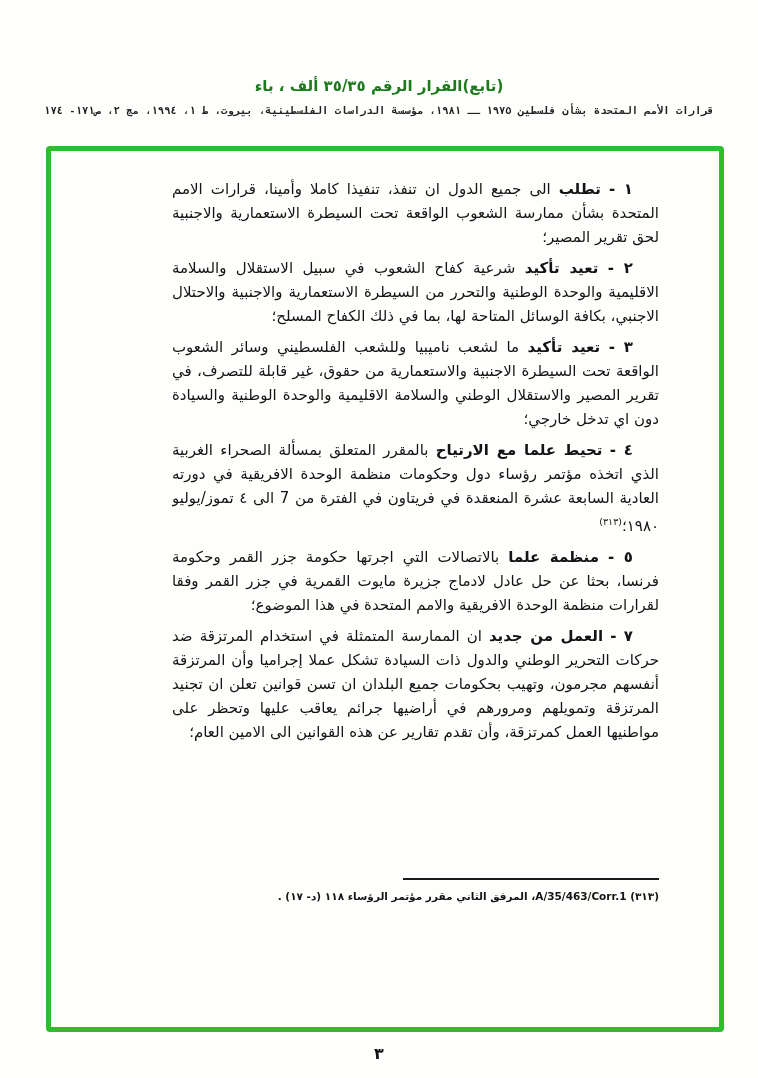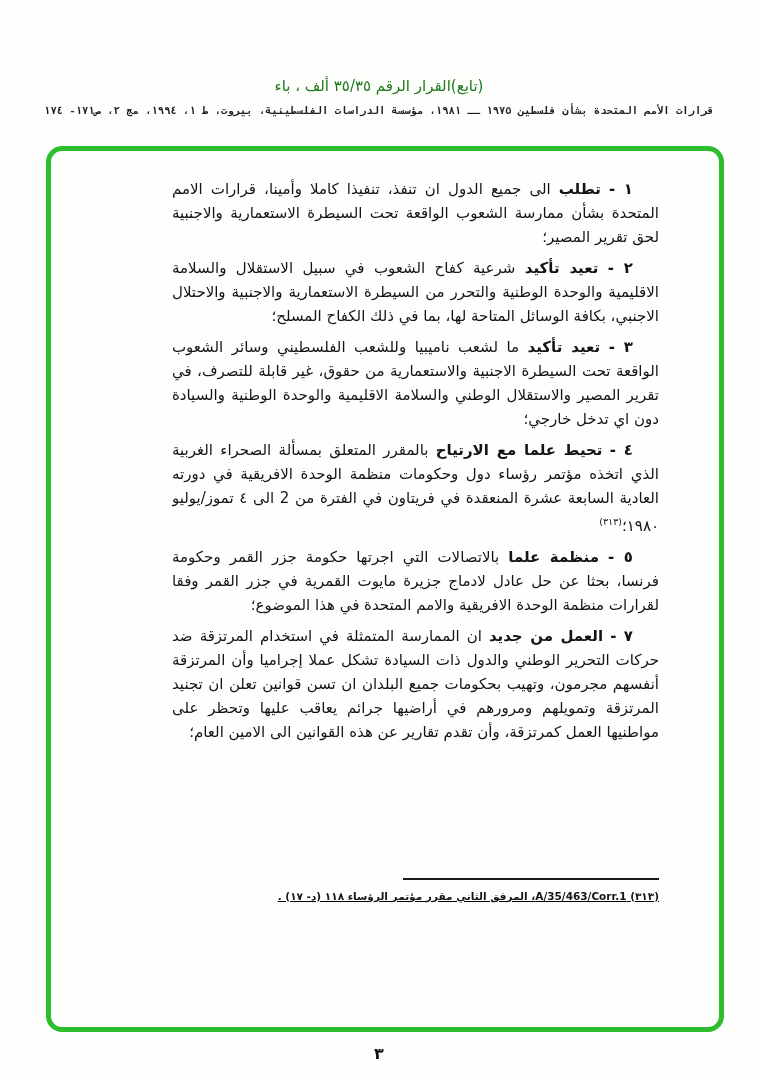--- a/index.html
+++ b/index.html
@@ -20,21 +20,21 @@
     background: #fefefc;
   }
   .doc-title {
     position: absolute;
     top: 77px;
     left: 0;
     width: 100%;
     text-align: center;
     direction: rtl;
     font-size: 15px;
-    font-weight: 400;
+    font-weight: 700;
     color: #1c7a1c;
     letter-spacing: 0.2px;
   }
   .citation {
     position: absolute;
     top: 104px;
     left: 0;
     width: 100%;
     text-align: center;
     direction: rtl;
@@ -43,21 +43,21 @@
     color: #1f1f1f;
     font-family: Liberation Mono, monospace;
   }
   .frame {
     position: absolute;
     left: 46px;
     top: 146px;
     width: 668px;
     height: 876px;
     border: 5px solid #2dbd2d;
-    border-radius: 16px;
+    border-radius: 4px;
     background: transparent;
   }
   .clauses {
     position: absolute;
     top: 26px;
     left: 121px;
     right: 60px;
     height: 690px;
     overflow: hidden;
     direction: rtl;
@@ -75,21 +75,20 @@
   }
   .note {
     font-size: 9.5px;
   }
   .footnote-area {
     position: absolute;
     top: 727px;
     left: 132px;
     right: 60px;
     direction: rtl;
-    text-decoration: underline;
   }
   .footnote-rule {
     width: 256px;
     height: 1.5px;
     background: #1a1a1a;
     margin: 0 0 8px auto;
     margin-right: 0;
   }
   .footnote {
     font-size: 10.5px;
@@ -141,21 +140,21 @@
 
       <p class="para">
         <span class="num">٣ -</span>
         <span class="lead">تعيد تأكيد</span>
         <span class="body-text">ما لشعب ناميبيا وللشعب الفلسطيني وسائر الشعوب الواقعة تحت السيطرة الاجنبية والاستعمارية من حقوق، غير قابلة للتصرف، في تقرير المصير والاستقلال الوطني والسلامة الاقليمية والوحدة الوطنية والسيادة دون اي تدخل خارجي؛</span>
       </p>
 
       <p class="para">
         <span class="num">٤ -</span>
         <span class="lead">تحيط علما مع الارتياح</span>
-        <span class="body-text">بالمقرر المتعلق بمسألة الصحراء الغربية الذي اتخذه مؤتمر رؤساء دول وحكومات منظمة الوحدة الافريقية في دورته العادية السابعة عشرة المنعقدة في فريتاون في الفترة من 2 الى ٤ تموز/يوليو ١٩٨٠؛</span><sup class="note">(٣١٣)</sup>
+        <span class="body-text">بالمقرر المتعلق بمسألة الصحراء الغربية الذي اتخذه مؤتمر رؤساء دول وحكومات منظمة الوحدة الافريقية في دورته العادية السابعة عشرة المنعقدة في فريتاون في الفترة من 7 الى ٤ تموز/يوليو ١٩٨٠؛</span><sup class="note">(٣١٣)</sup>
       </p>
 
       <p class="para">
         <span class="num">٥ -</span>
         <span class="lead">منظمة علما</span>
         <span class="body-text">بالاتصالات التي اجرتها حكومة جزر القمر وحكومة فرنسا، بحثا عن حل عادل لادماج جزيرة مايوت القمرية في جزر القمر وفقا لقرارات منظمة الوحدة الافريقية والامم المتحدة في هذا الموضوع؛</span>
       </p>
 
 
       <p class="para">

